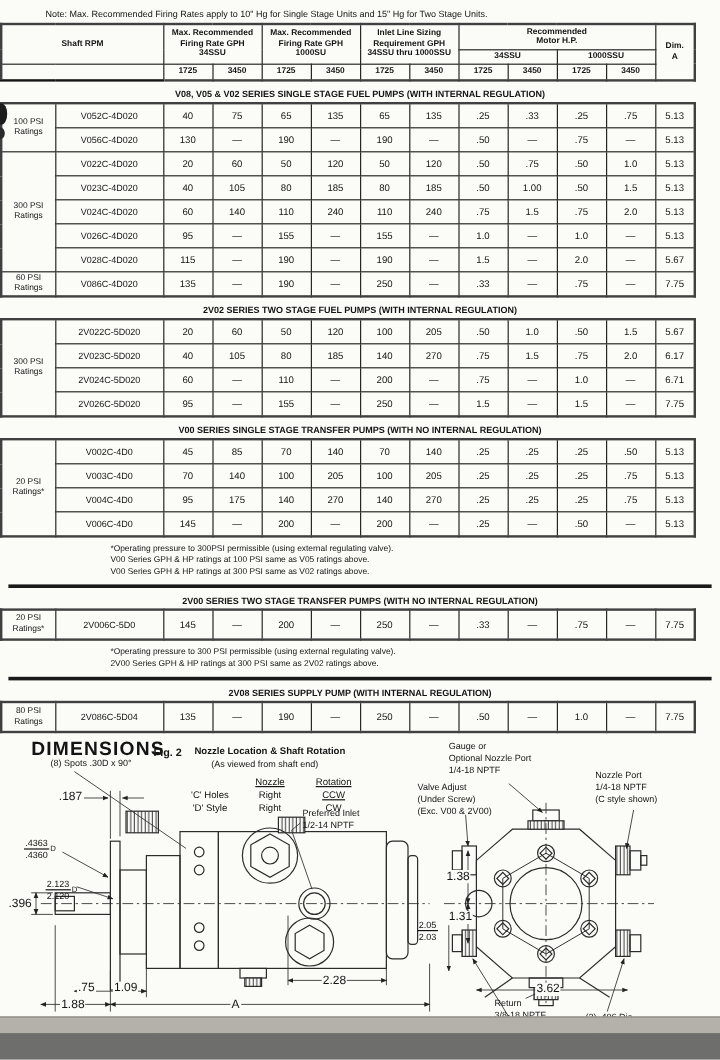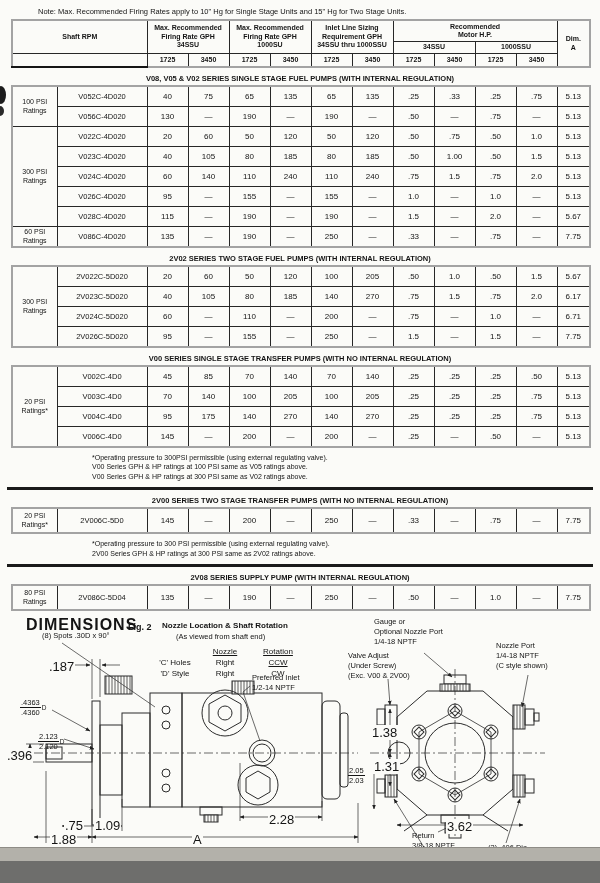--- a/index.html
+++ b/index.html
@@ -1,37 +1,37 @@
 <!DOCTYPE html>
 <html><head>
 <meta charset="utf-8">
 <style>
   html,body{margin:0;padding:0;background:#6e6e6c;}
   .page{position:relative;width:600px;height:861px;margin:0 auto;background:#fbfbf8;
         font-family:"Liberation Sans",sans-serif;color:#141414;overflow:hidden;}
   .top-note{font-size:7.5px;margin:7px 0 0 38px;}
   table{border-collapse:collapse;table-layout:fixed;}
-  .hdr,.spec{width:578px;margin-left:11px;border:2px solid #a3a3a3;}
+  .hdr,.spec{width:578px;border:2px solid #404040;}
   .hdr{margin-top:3px;}
   .hdr td,.spec td{border:1px solid #272727;text-align:center;vertical-align:middle;padding:0;}
   .hdr td{font-size:7px;font-weight:bold;line-height:1.18;white-space:pre-line;}
   .hdr td.blank{border-bottom:2px solid #151515;}
   .spec td{font-size:8px;height:19px;}
   .spec.single td{height:23px;}
   .spec td.model{font-size:7.5px;}
   .spec td.psi{font-size:7px;white-space:pre-line;line-height:1.25;}
   .sec-title{width:578px;margin:6px 0 2px 11px;text-align:center;font-size:7.5px;font-weight:bold;}
   .fnote{font-size:7px;line-height:1.35;margin-left:92px;}
   .fnote.first{margin-top:5px;}
   .rule{width:586px;margin:6px 0 0 7px;border-top:3px solid #1a1a1a;}
   
   .dims{position:relative;height:287px;margin-top:2px;}
   .dims svg{position:absolute;left:0;top:0;}
   .dlabel{position:absolute;font-size:7.5px;line-height:1.3;white-space:pre-line;}
-  .dnum{position:absolute;font-size:13px;background:#fbfbf8;padding:0 1px;}
+  .dnum{position:absolute;font-size:10px;background:#fbfbf8;padding:0 1px;}
   .dims-heading{position:absolute;left:26px;top:3px;font-size:16px;font-weight:bold;letter-spacing:1px;}
   .fig-label{position:absolute;left:128px;top:9px;font-size:9px;font-weight:bold;}
   .fig-title{position:absolute;left:162px;top:8px;font-size:8px;font-weight:bold;}
   .fig-subtitle{position:absolute;left:176px;top:19px;font-size:7.5px;}
   .style-table{position:absolute;left:150px;top:33px;display:grid;grid-template-columns:50px 50px 56px;
                font-size:8px;line-height:11px;text-align:center;}
   .style-table .und{text-decoration:underline;}
   .frac{position:absolute;font-size:7.5px;text-align:center;display:flex;align-items:center;gap:1px;}
   .frac .t{display:block;border-bottom:1px solid #141414;padding:0 1px;}
   .frac .b{display:block;padding:0 1px;}

